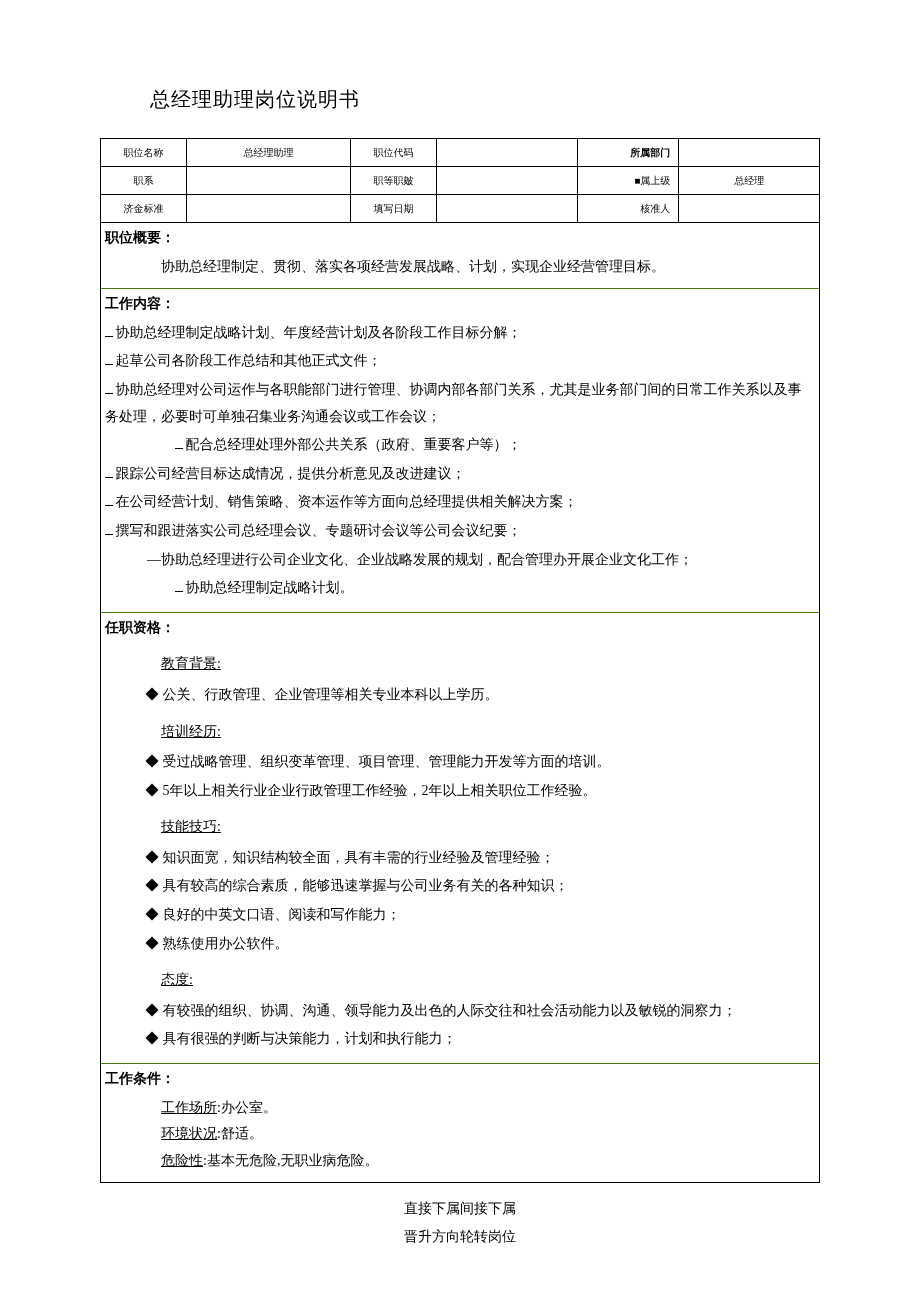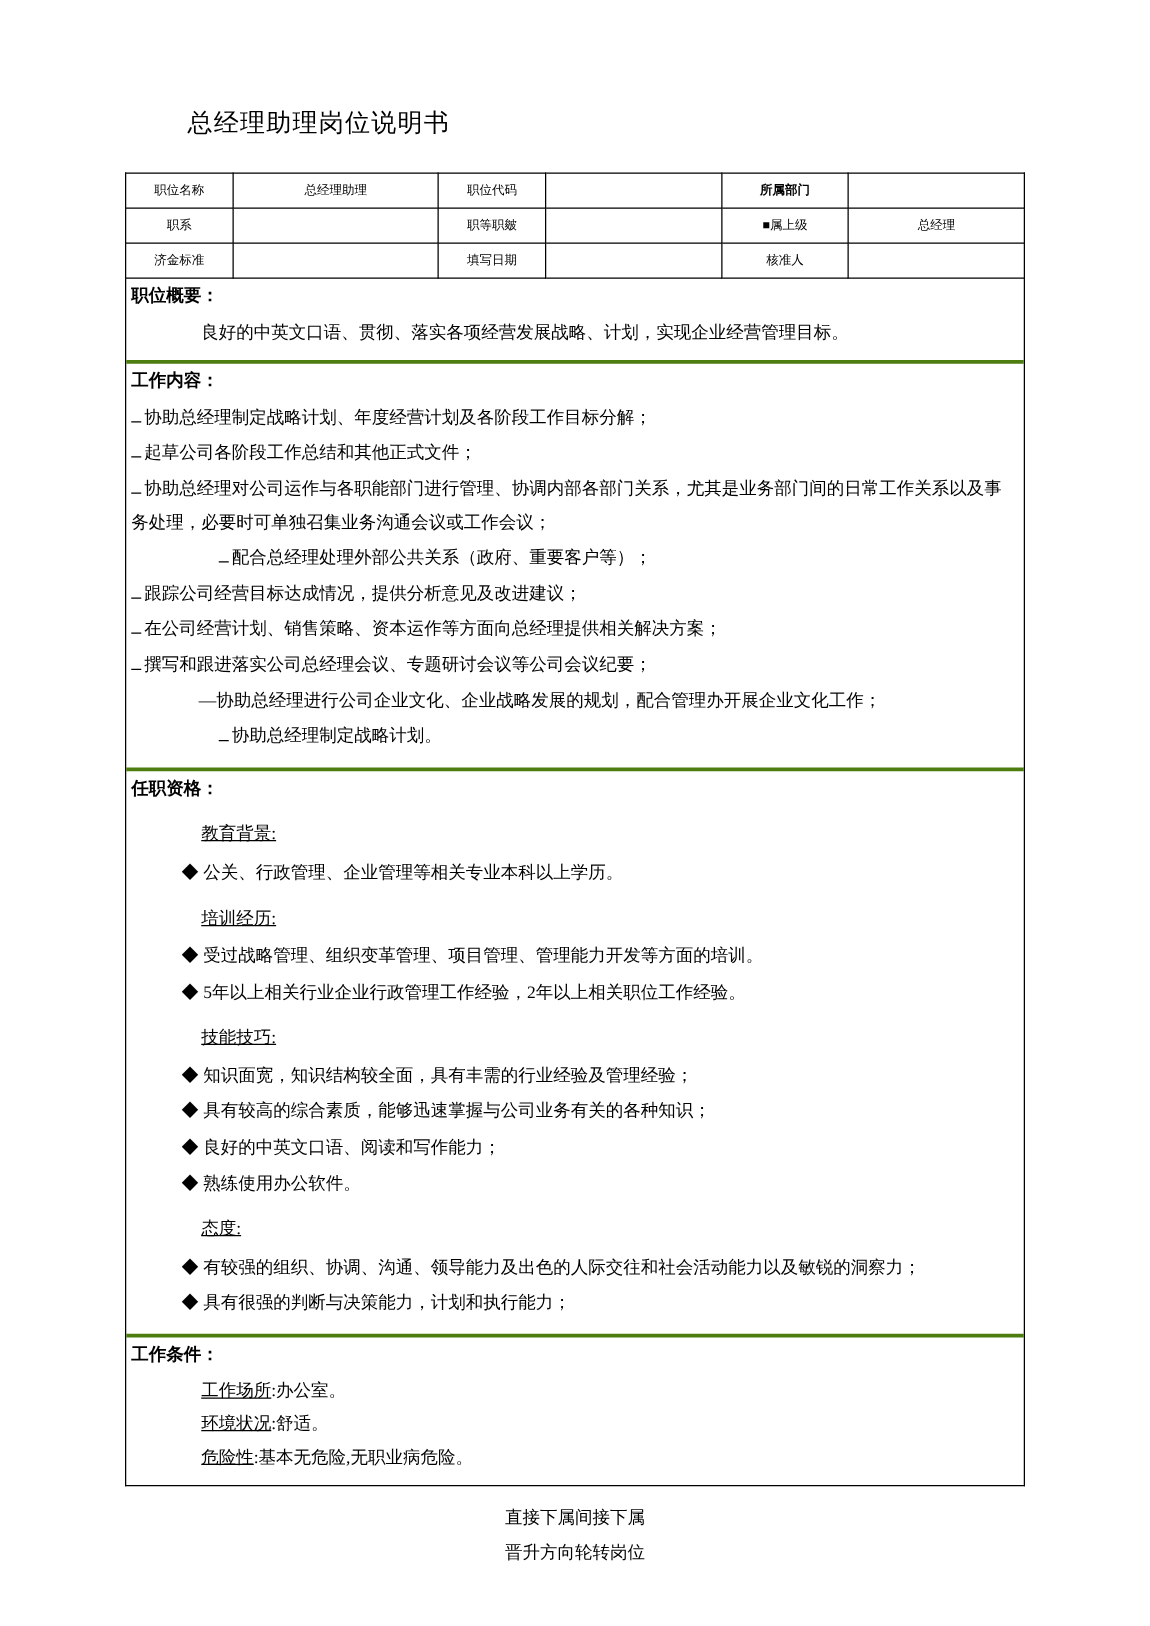--- a/index.html
+++ b/index.html
@@ -28,30 +28,30 @@
       padding: 4px 8px;
       font-size: 10px;
       height: 28px;
       text-align: center;
       vertical-align: middle;
     }
     table.header td.label { width: 11%; }
     table.header td.v1 { width: 21%; }
     table.header td.v2 { width: 11%; }
     table.header td.v3 { width: 18%; }
-    table.header td.v4 { width: 13%; }
+    table.header td.v4 { width: 13%; text-align: right; }
     table.header td.v5 { width: 18%; }
     .bold { font-weight: bold; }
     .outer {
       border-left: 1px solid #000;
       border-right: 1px solid #000;
       border-bottom: 1px solid #000;
     }
     .section {
-      border-top: 3px solid #4d7c0f;
+      border-top: 1px solid #4d7c0f;
       padding: 2px 4px 8px;
     }
     .section:first-child { border-top: none; }
     .section-title { font-weight: bold; margin: 0 0 2px; }
     .indent { margin-left: 56px; }
     .work-items p { margin: 2px 0; }
     .work-items .u { display: inline-block; width: 0.6em; border-bottom: 1px solid #000; margin-right: 2px; vertical-align: baseline; }
     .hang1 { margin-left: 0; }
     .sub-head {
       text-decoration: underline;
@@ -92,33 +92,33 @@
     <td class="v3"></td>
     <td class="v4">核准人</td>
     <td class="v5"></td>
   </tr>
 </tbody>
   </table>
 
 <div class="outer">
   <div class="section">
     <div class="section-title">职位概要：</div>
-    <div class="indent">良好的中英文口语、贯彻、落实各项经营发展战略、计划，实现企业经营管理目标。</div>
+    <div class="indent">协助总经理制定、贯彻、落实各项经营发展战略、计划，实现企业经营管理目标。</div>
   </div>
 
   <div class="section work-items">
     <div class="section-title">工作内容：</div>
     <p class="indent hang1"><span class="u"></span><span>协助总经理制定战略计划、年度经营计划及各阶段工作目标分解；</span></p>
     <p class="indent hang1"><span class="u"></span><span>起草公司各阶段工作总结和其他正式文件；</span></p>
     <p style="margin-left:0;text-indent:0;"><span style=""><span class="u"></span><span>协助总经理对公司运作与各职能部门进行管理、协调内部各部门关系，尤其是业务部门间的日常工作关系以及事务处理，必要时可单独召集业务沟通会议或工作会议；</span></span></p>
     <p style="margin-left:70px;"><span class="u"></span><span>配合总经理处理外部公共关系（政府、重要客户等）；</span></p>
     <p class="indent hang1"><span class="u"></span><span>跟踪公司经营目标达成情况，提供分析意见及改进建议；</span></p>
     <p class="indent hang1"><span class="u"></span><span>在公司经营计划、销售策略、资本运作等方面向总经理提供相关解决方案；</span></p>
     <p class="indent hang1"><span class="u"></span><span>撰写和跟进落实公司总经理会议、专题研讨会议等公司会议纪要；</span></p>
-    <p style="margin-left:54px;"><span>—协助总经理进行公司企业文化、企业战略发展的规划，配合管理办开展企业文化工作；</span></p>
+    <p style="margin-left:42px;"><span>—协助总经理进行公司企业文化、企业战略发展的规划，配合管理办开展企业文化工作；</span></p>
     <p style="margin-left:70px;"><span class="u"></span><span>协助总经理制定战略计划。</span></p>
   </div>
 
   <div class="section">
     <div class="section-title">任职资格：</div>
 
     <div class="sub-head">教育背景:</div>
     <div class="di">公关、行政管理、企业管理等相关专业本科以上学历。</div>
 
     <div class="sub-head">培训经历:</div>

